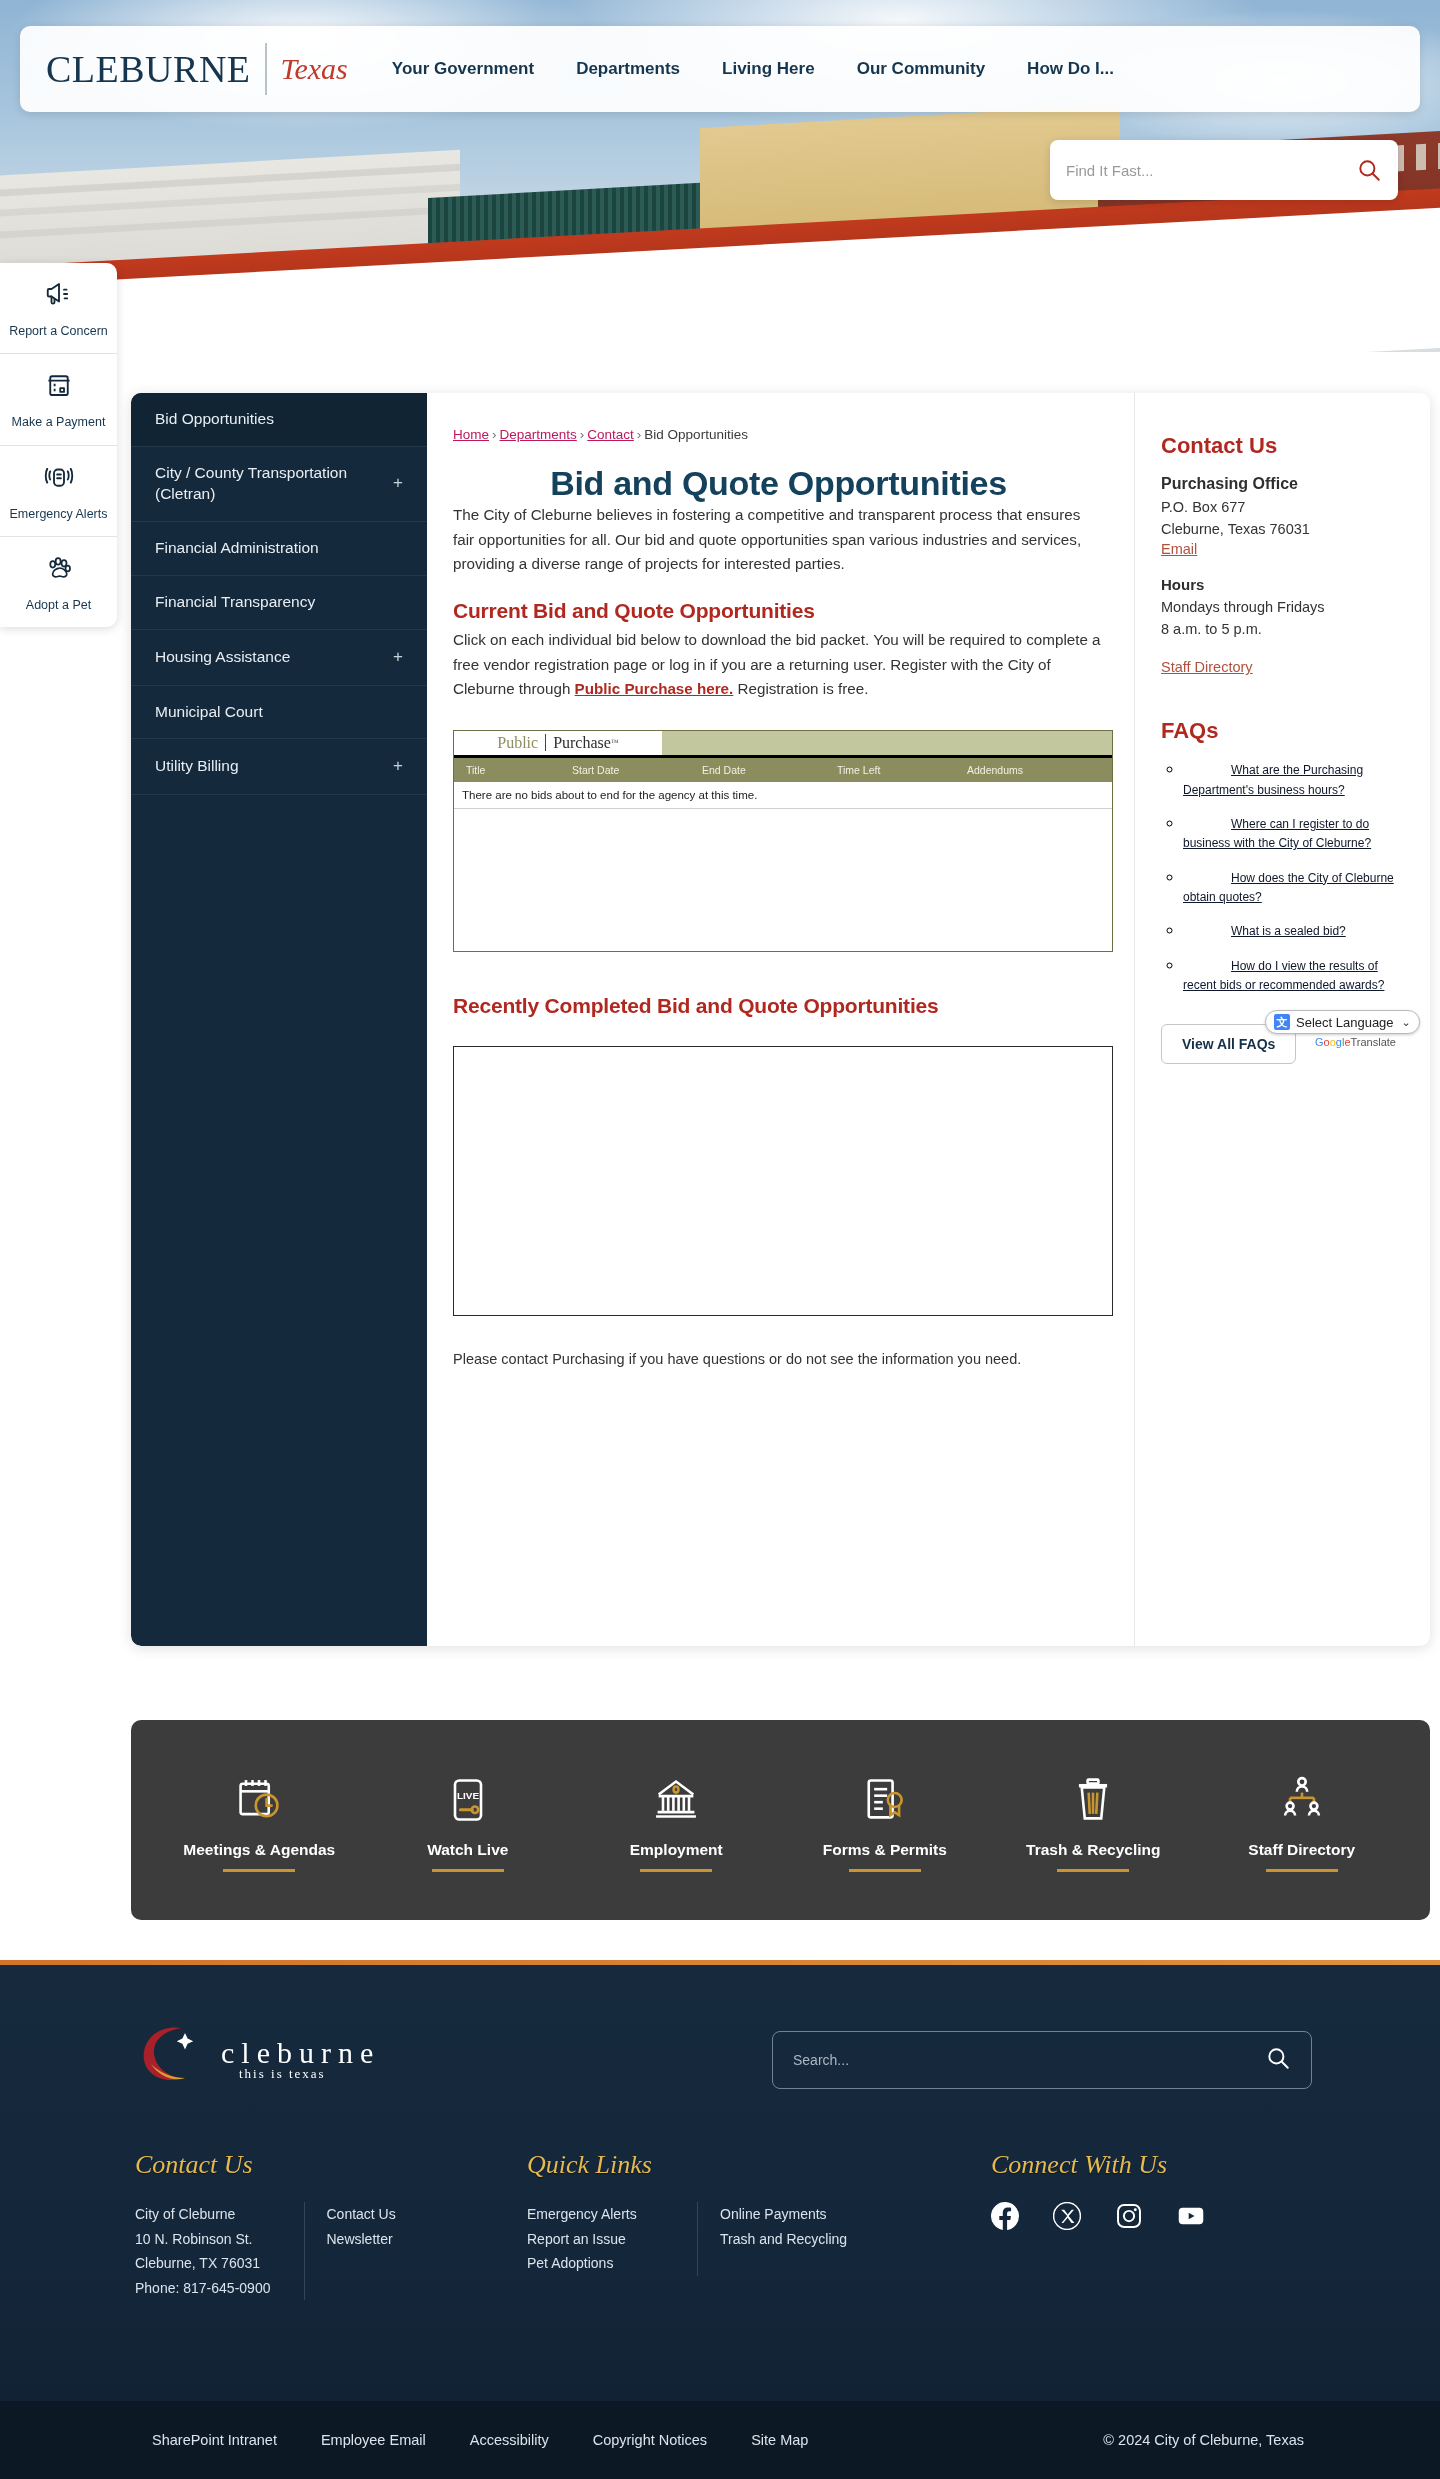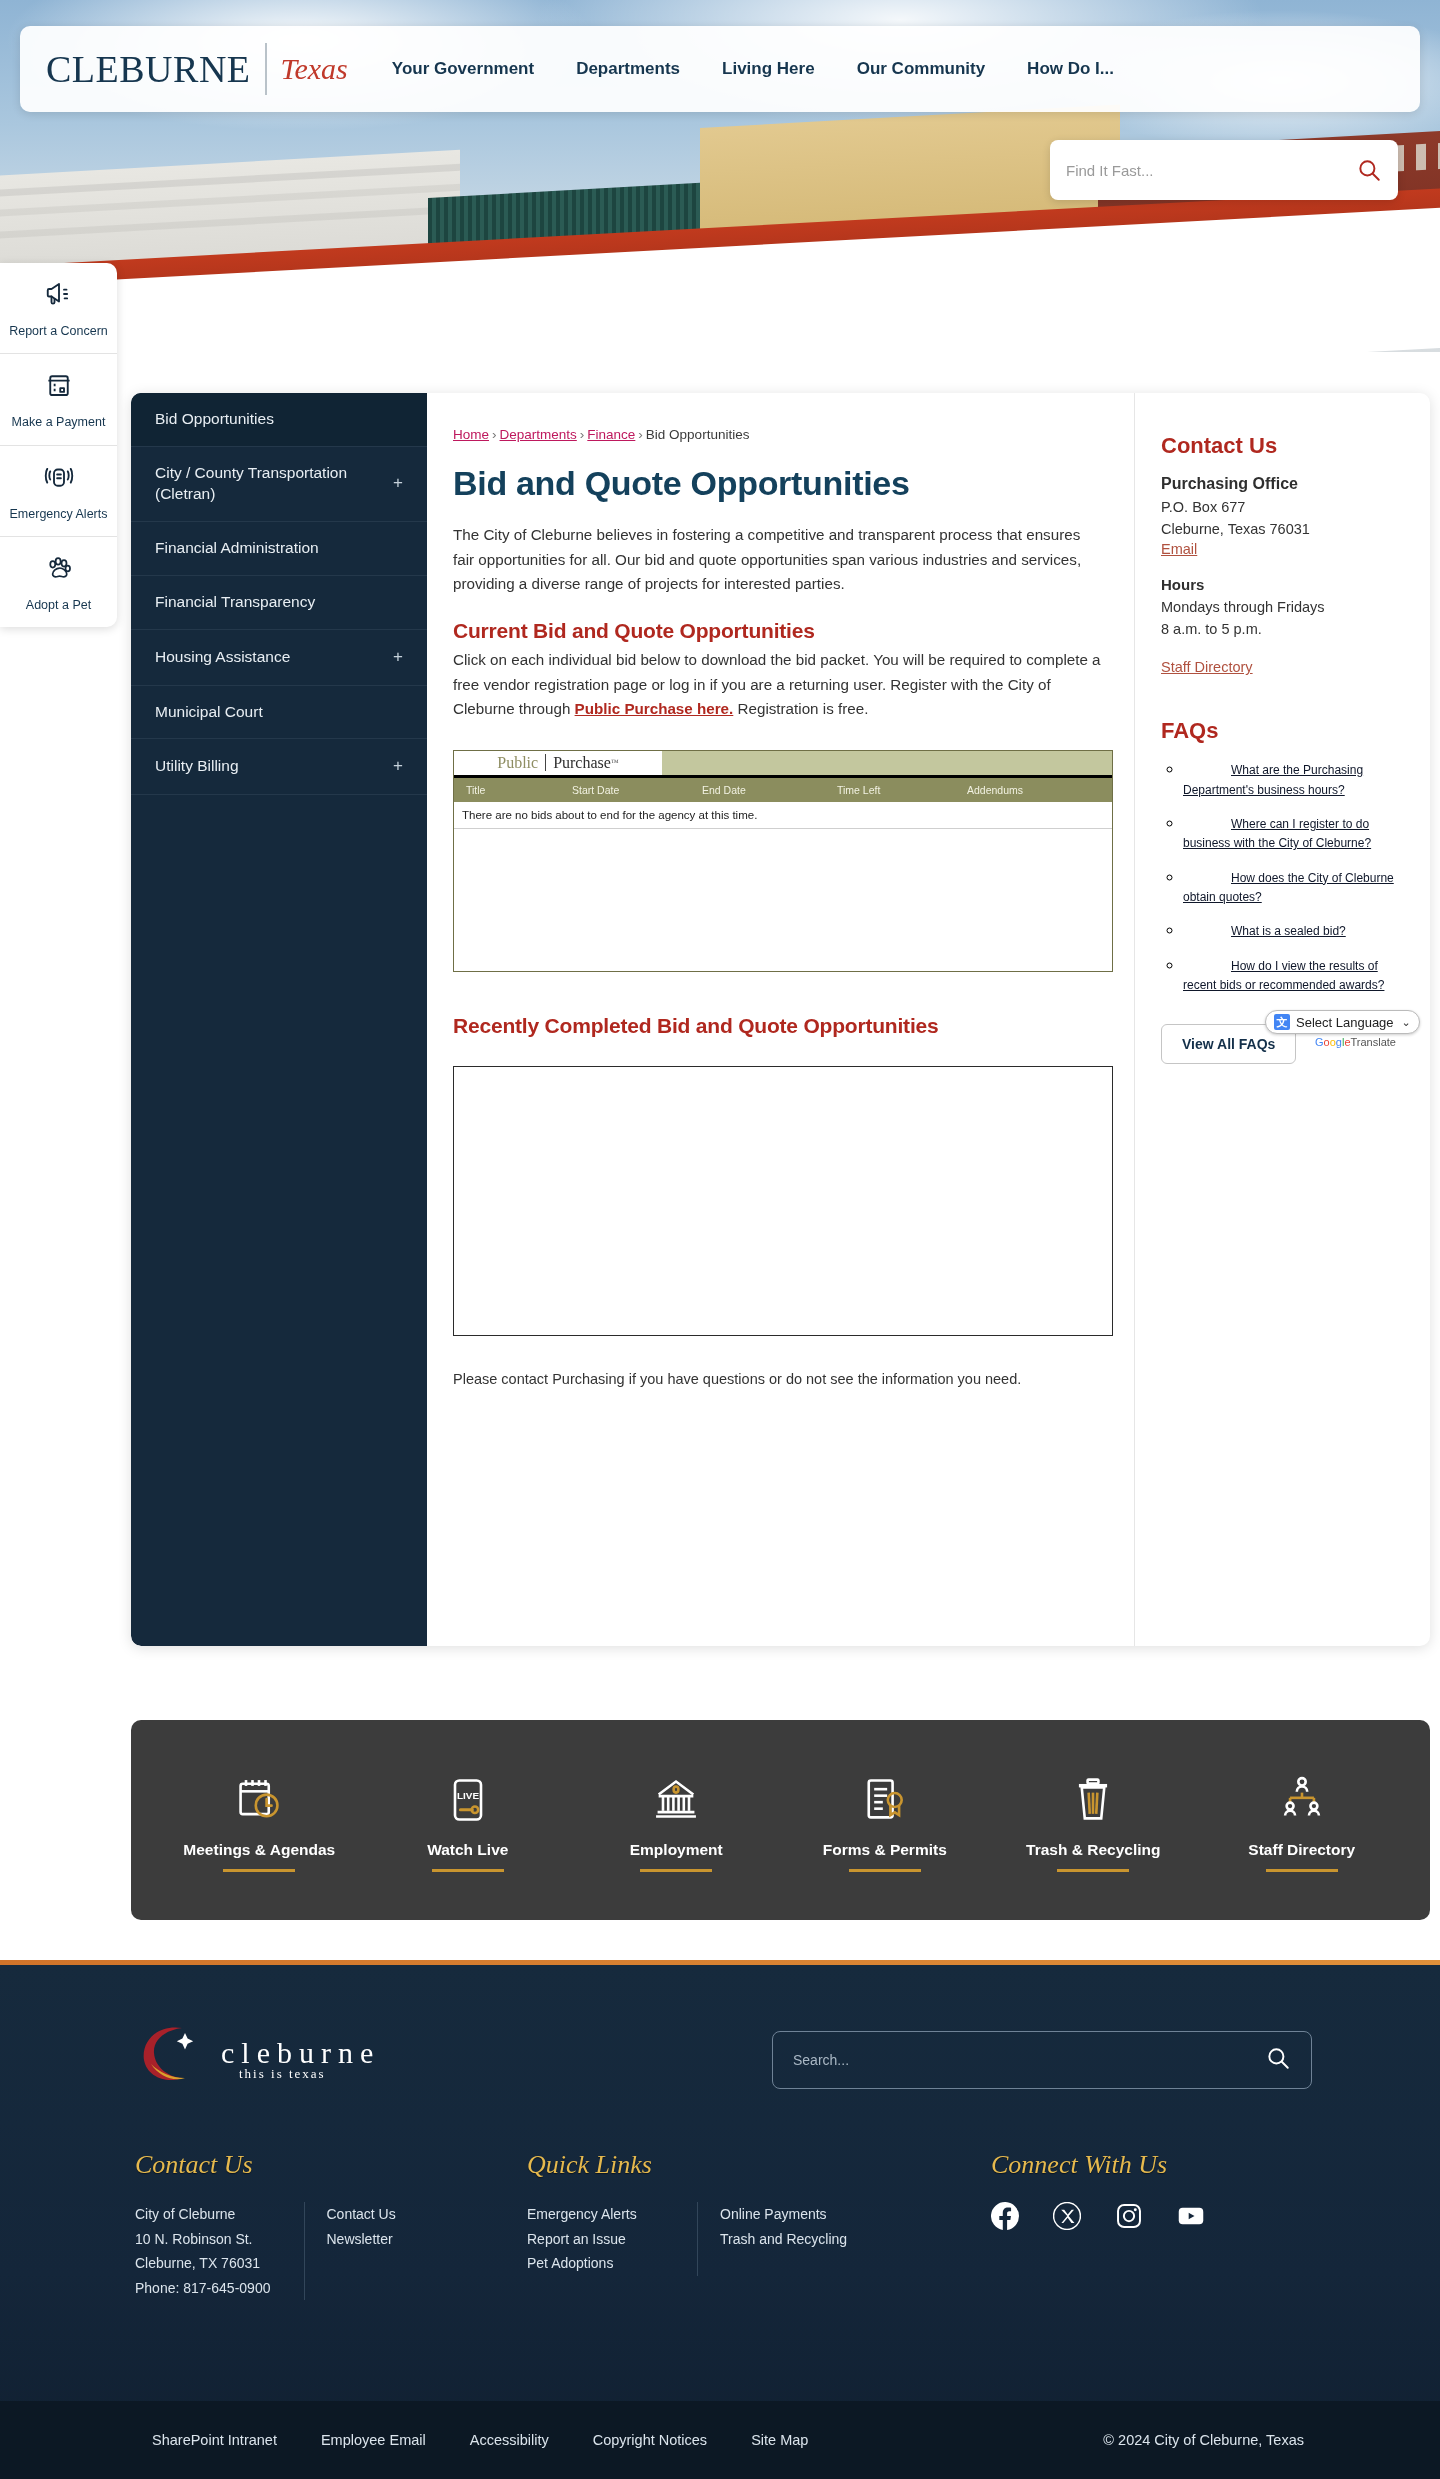--- a/index.html
+++ b/index.html
@@ -159,21 +159,21 @@
   .subnav-item.active { background:#102434; }
   .subnav-item .plus { color:#c6d2dc; font-size:17px; }
 
   
   .center { flex:1; padding:34px 30px 30px 26px; min-width:0; }
   .crumbs { font-size:13.5px; color:#3b3b3b; margin-bottom:22px; }
   .crumbs a { color:#be185d; text-decoration:underline; }
   .crumbs .sep { color:#777; margin:0 3px; }
   h1.pagetitle {
     font-size:34px; color:#14415c; font-weight:bold;
-    letter-spacing:-.3px; margin-bottom:20px;
+    letter-spacing:-.3px; text-align:center;
   }
   .body-p { font-size:15.2px; color:#333; line-height:1.62; margin-bottom:22px; }
   h2.sec {
     font-size:21px; color:#b0281f; font-weight:bold; margin-bottom:5px;
     letter-spacing:-.2px;
   }
   .red-link { color:#b0281f; font-weight:bold; text-decoration:underline; }
 
   
   .pp {
@@ -438,21 +438,21 @@
       <span>Municipal Court</span>
     </div>
     <div class="subnav-item">
       <span>Utility Billing</span>
       <span class="plus">+</span>
     </div>
   </aside>
 
   <main class="center">
     <div class="crumbs">
-      <a href="#">Home</a><span class="sep">›</span><a href="#">Departments</a><span class="sep">›</span><a href="#">Finance</a><span class="sep">›</span><span>Bid Opportunities</span>
+      <a href="#">Home</a><span class="sep">›</span><a href="#">Departments</a><span class="sep">›</span><a href="#">Contact</a><span class="sep">›</span><span>Bid Opportunities</span>
     </div>
 
     <h1 class="pagetitle">Bid and Quote Opportunities</h1>
 
     <p class="body-p">The City of Cleburne believes in fostering a competitive and transparent process that ensures fair opportunities for all. Our bid and quote opportunities span various industries and services, providing a diverse range of projects for interested parties.</p>
 
     <h2 class="sec">Current Bid and Quote Opportunities</h2>
     <p class="body-p" style="margin-bottom:0;">
       <span>Click on each individual bid below to download the bid packet. You will be required to complete a free vendor registration page or log in if you are a returning user.  Register with the City of Cleburne through </span><a href="#" class="red-link">Public Purchase here.</a><span> Registration is free.</span>
     </p>

